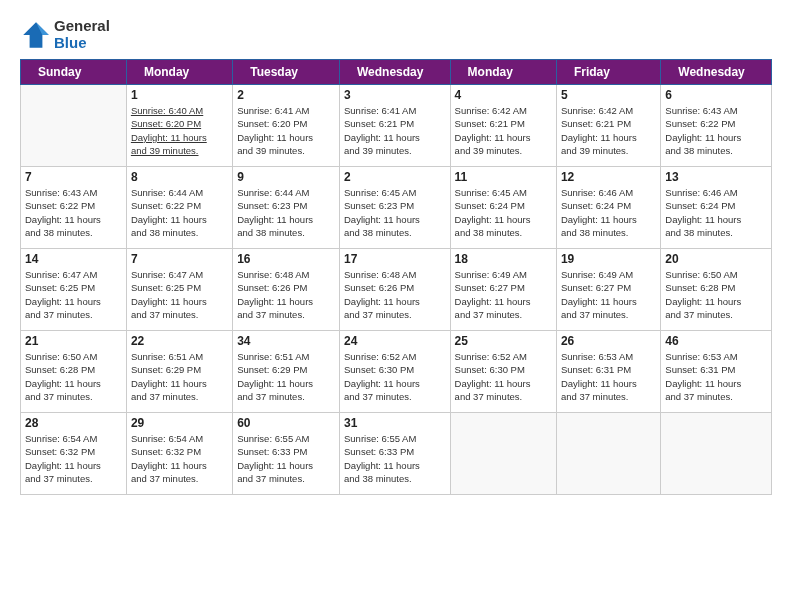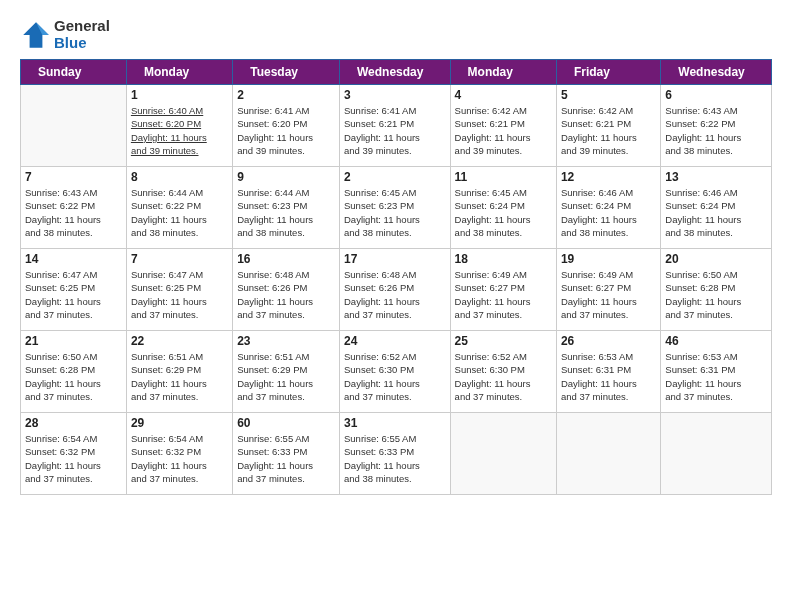--- a/index.html
+++ b/index.html
@@ -281,21 +281,21 @@
 and 37 minutes.</div>
           </td>
           <td>
             <span class="day-num">22</span>
             <div class="day-info" style="white-space: pre-line;">Sunrise: 6:51 AM
 Sunset: 6:29 PM
 Daylight: 11 hours
 and 37 minutes.</div>
           </td>
           <td>
-            <span class="day-num">23</span>
+            <span class="day-num">34</span>
             <div class="day-info" style="white-space: pre-line;">Sunrise: 6:51 AM
 Sunset: 6:29 PM
 Daylight: 11 hours
 and 37 minutes.</div>
           </td>
           <td>
             <span class="day-num">24</span>
             <div class="day-info" style="white-space: pre-line;">Sunrise: 6:52 AM
 Sunset: 6:30 PM
 Daylight: 11 hours

